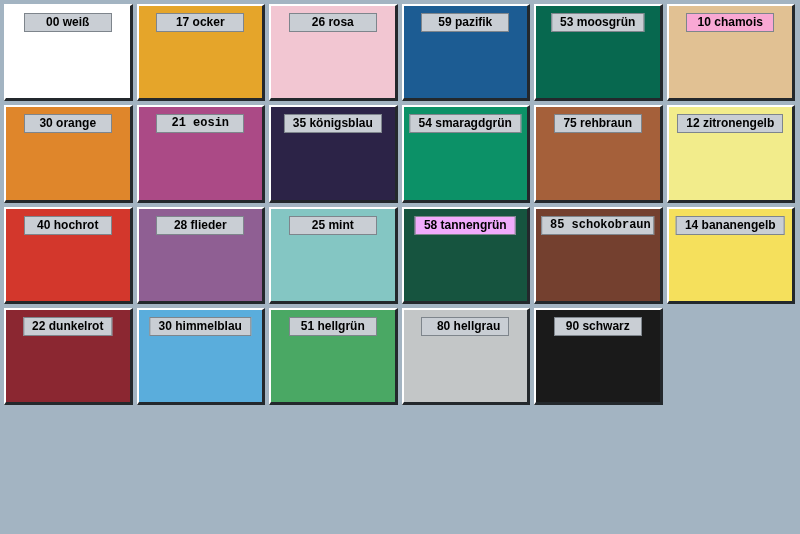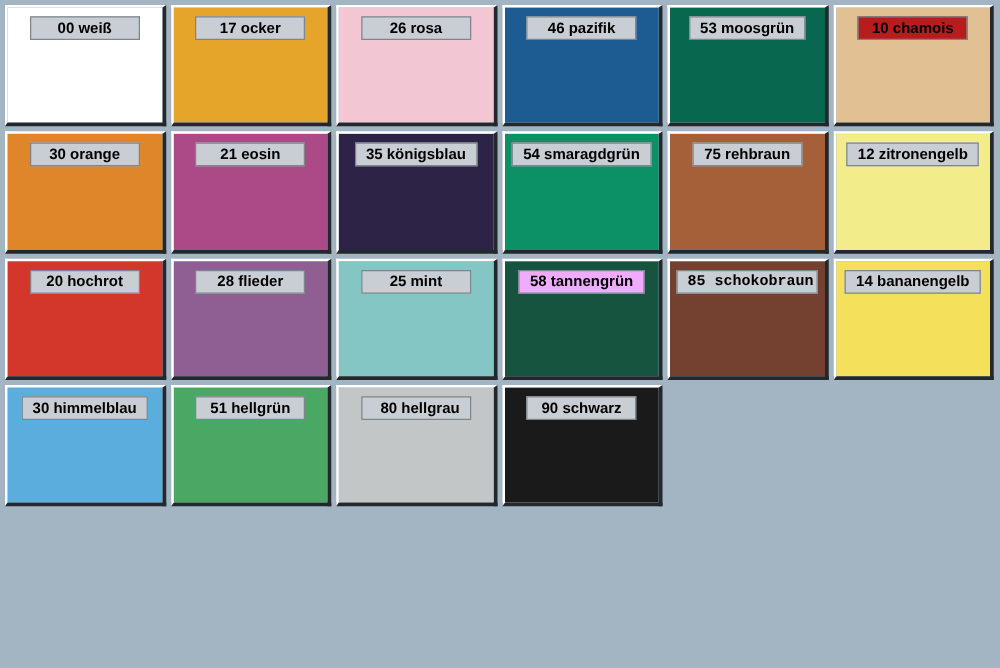--- a/index.html
+++ b/index.html
@@ -75,57 +75,57 @@
     <div class="swatch-tile" style="border-color: rgb(255, 255, 255) rgb(35, 40, 44) rgb(35, 40, 44) rgb(255, 255, 255);">
       <div class="swatch-fill" style="background: rgb(229, 165, 42);"></div>
       <div class="swatch-label" style="background: rgb(201, 206, 212); border-color: rgb(126, 133, 140); color: rgb(0, 0, 0);">17 ocker</div>
     </div>
     <div class="swatch-tile" style="border-color: rgb(255, 255, 255) rgb(35, 40, 44) rgb(35, 40, 44) rgb(255, 255, 255);">
       <div class="swatch-fill" style="background: rgb(242, 198, 210);"></div>
       <div class="swatch-label" style="background: rgb(201, 206, 212); border-color: rgb(126, 133, 140); color: rgb(0, 0, 0);">26 rosa</div>
     </div>
     <div class="swatch-tile" style="border-color: rgb(255, 255, 255) rgb(35, 40, 44) rgb(35, 40, 44) rgb(255, 255, 255);">
       <div class="swatch-fill" style="background: rgb(28, 92, 147);"></div>
-      <div class="swatch-label" style="background: rgb(201, 206, 212); border-color: rgb(126, 133, 140); color: rgb(0, 0, 0);">46 pazifik</div>
+      <div class="swatch-label" style="background: rgb(201, 206, 212); border-color: rgb(126, 133, 140); color: rgb(0, 0, 0);">59 pazifik</div>
     </div>
     <div class="swatch-tile" style="border-color: rgb(255, 255, 255) rgb(35, 40, 44) rgb(35, 40, 44) rgb(255, 255, 255);">
       <div class="swatch-fill" style="background: rgb(7, 104, 79);"></div>
       <div class="swatch-label" style="background: rgb(201, 206, 212); border-color: rgb(126, 133, 140); color: rgb(0, 0, 0);">53 moosgrün</div>
     </div>
     <div class="swatch-tile" style="border-color: rgb(255, 255, 255) rgb(35, 40, 44) rgb(35, 40, 44) rgb(255, 255, 255);">
       <div class="swatch-fill" style="background: rgb(225, 193, 147);"></div>
-      <div class="swatch-label" style="background: #b91c1c; border-color: rgb(126, 133, 140); color: rgb(0, 0, 0);">10 chamois</div>
+      <div class="swatch-label" style="background: #f9a8d4; border-color: rgb(126, 133, 140); color: rgb(0, 0, 0);">10 chamois</div>
     </div>
     <div class="swatch-tile" style="border-color: rgb(255, 255, 255) rgb(35, 40, 44) rgb(35, 40, 44) rgb(255, 255, 255);">
       <div class="swatch-fill" style="background: rgb(223, 134, 43);"></div>
       <div class="swatch-label" style="background: rgb(201, 206, 212); border-color: rgb(126, 133, 140); color: rgb(0, 0, 0);">30 orange</div>
     </div>
     <div class="swatch-tile" style="border-color: rgb(255, 255, 255) rgb(35, 40, 44) rgb(35, 40, 44) rgb(255, 255, 255);">
       <div class="swatch-fill" style="background: rgb(171, 74, 134);"></div>
-      <div class="swatch-label" style="background: rgb(201, 206, 212); border-color: rgb(126, 133, 140); color: rgb(0, 0, 0);">21 eosin</div>
+      <div class="swatch-label" style="background: rgb(201, 206, 212); border-color: rgb(126, 133, 140); color: rgb(0, 0, 0); font-family: Liberation Mono, monospace;">21 eosin</div>
     </div>
     <div class="swatch-tile" style="border-color: rgb(255, 255, 255) rgb(35, 40, 44) rgb(35, 40, 44) rgb(255, 255, 255);">
       <div class="swatch-fill" style="background: rgb(44, 35, 71);"></div>
       <div class="swatch-label" style="background: rgb(201, 206, 212); border-color: rgb(126, 133, 140); color: rgb(0, 0, 0);">35 königsblau</div>
     </div>
     <div class="swatch-tile" style="border-color: rgb(255, 255, 255) rgb(35, 40, 44) rgb(35, 40, 44) rgb(255, 255, 255);">
       <div class="swatch-fill" style="background: rgb(12, 145, 103);"></div>
       <div class="swatch-label" style="background: rgb(201, 206, 212); border-color: rgb(126, 133, 140); color: rgb(0, 0, 0);">54 smaragdgrün</div>
     </div>
     <div class="swatch-tile" style="border-color: rgb(255, 255, 255) rgb(35, 40, 44) rgb(35, 40, 44) rgb(255, 255, 255);">
       <div class="swatch-fill" style="background: rgb(165, 96, 58);"></div>
       <div class="swatch-label" style="background: rgb(201, 206, 212); border-color: rgb(126, 133, 140); color: rgb(0, 0, 0);">75 rehbraun</div>
     </div>
     <div class="swatch-tile" style="border-color: rgb(255, 255, 255) rgb(35, 40, 44) rgb(35, 40, 44) rgb(255, 255, 255);">
       <div class="swatch-fill" style="background: rgb(242, 236, 139);"></div>
       <div class="swatch-label" style="background: rgb(201, 206, 212); border-color: rgb(126, 133, 140); color: rgb(0, 0, 0);">12 zitronengelb</div>
     </div>
     <div class="swatch-tile" style="border-color: rgb(255, 255, 255) rgb(35, 40, 44) rgb(35, 40, 44) rgb(255, 255, 255);">
       <div class="swatch-fill" style="background: rgb(211, 55, 44);"></div>
-      <div class="swatch-label" style="background: rgb(201, 206, 212); border-color: rgb(126, 133, 140); color: rgb(0, 0, 0);">20 hochrot</div>
+      <div class="swatch-label" style="background: rgb(201, 206, 212); border-color: rgb(126, 133, 140); color: rgb(0, 0, 0);">40 hochrot</div>
     </div>
     <div class="swatch-tile" style="border-color: rgb(255, 255, 255) rgb(35, 40, 44) rgb(35, 40, 44) rgb(255, 255, 255);">
       <div class="swatch-fill" style="background: rgb(143, 95, 147);"></div>
       <div class="swatch-label" style="background: rgb(201, 206, 212); border-color: rgb(126, 133, 140); color: rgb(0, 0, 0);">28 flieder</div>
     </div>
     <div class="swatch-tile" style="border-color: rgb(255, 255, 255) rgb(35, 40, 44) rgb(35, 40, 44) rgb(255, 255, 255);">
       <div class="swatch-fill" style="background: rgb(132, 198, 195);"></div>
       <div class="swatch-label" style="background: rgb(201, 206, 212); border-color: rgb(126, 133, 140); color: rgb(0, 0, 0);">25 mint</div>
     </div>
     <div class="swatch-tile" style="border-color: rgb(255, 255, 255) rgb(35, 40, 44) rgb(35, 40, 44) rgb(255, 255, 255);">
@@ -134,20 +134,24 @@
     </div>
     <div class="swatch-tile" style="border-color: rgb(255, 255, 255) rgb(35, 40, 44) rgb(35, 40, 44) rgb(255, 255, 255);">
       <div class="swatch-fill" style="background: rgb(116, 64, 47);"></div>
       <div class="swatch-label" style="background: rgb(201, 206, 212); border-color: rgb(126, 133, 140); color: rgb(0, 0, 0); font-family: Liberation Mono, monospace;">85 schokobraun</div>
     </div>
     <div class="swatch-tile" style="border-color: rgb(255, 255, 255) rgb(35, 40, 44) rgb(35, 40, 44) rgb(255, 255, 255);">
       <div class="swatch-fill" style="background: rgb(245, 224, 92);"></div>
       <div class="swatch-label" style="background: rgb(201, 206, 212); border-color: rgb(126, 133, 140); color: rgb(0, 0, 0);">14 bananengelb</div>
     </div>
     <div class="swatch-tile" style="border-color: rgb(255, 255, 255) rgb(35, 40, 44) rgb(35, 40, 44) rgb(255, 255, 255);">
+      <div class="swatch-fill" style="background: rgb(139, 39, 49);"></div>
+      <div class="swatch-label" style="background: rgb(201, 206, 212); border-color: rgb(126, 133, 140); color: rgb(0, 0, 0);">22 dunkelrot</div>
+    </div>
+    <div class="swatch-tile" style="border-color: rgb(255, 255, 255) rgb(35, 40, 44) rgb(35, 40, 44) rgb(255, 255, 255);">
       <div class="swatch-fill" style="background: rgb(90, 173, 220);"></div>
       <div class="swatch-label" style="background: rgb(201, 206, 212); border-color: rgb(126, 133, 140); color: rgb(0, 0, 0);">30 himmelblau</div>
     </div>
     <div class="swatch-tile" style="border-color: rgb(255, 255, 255) rgb(35, 40, 44) rgb(35, 40, 44) rgb(255, 255, 255);">
       <div class="swatch-fill" style="background: rgb(74, 168, 100);"></div>
       <div class="swatch-label" style="background: rgb(201, 206, 212); border-color: rgb(126, 133, 140); color: rgb(0, 0, 0);">51 hellgrün</div>
     </div>
     <div class="swatch-tile" style="border-color: rgb(255, 255, 255) rgb(35, 40, 44) rgb(35, 40, 44) rgb(255, 255, 255);">
       <div class="swatch-fill" style="background: rgb(195, 198, 199);"></div>
       <div class="swatch-label" style="background: rgb(201, 206, 212); border-color: rgb(126, 133, 140); color: rgb(0, 0, 0); text-align: right;">80 hellgrau</div>

